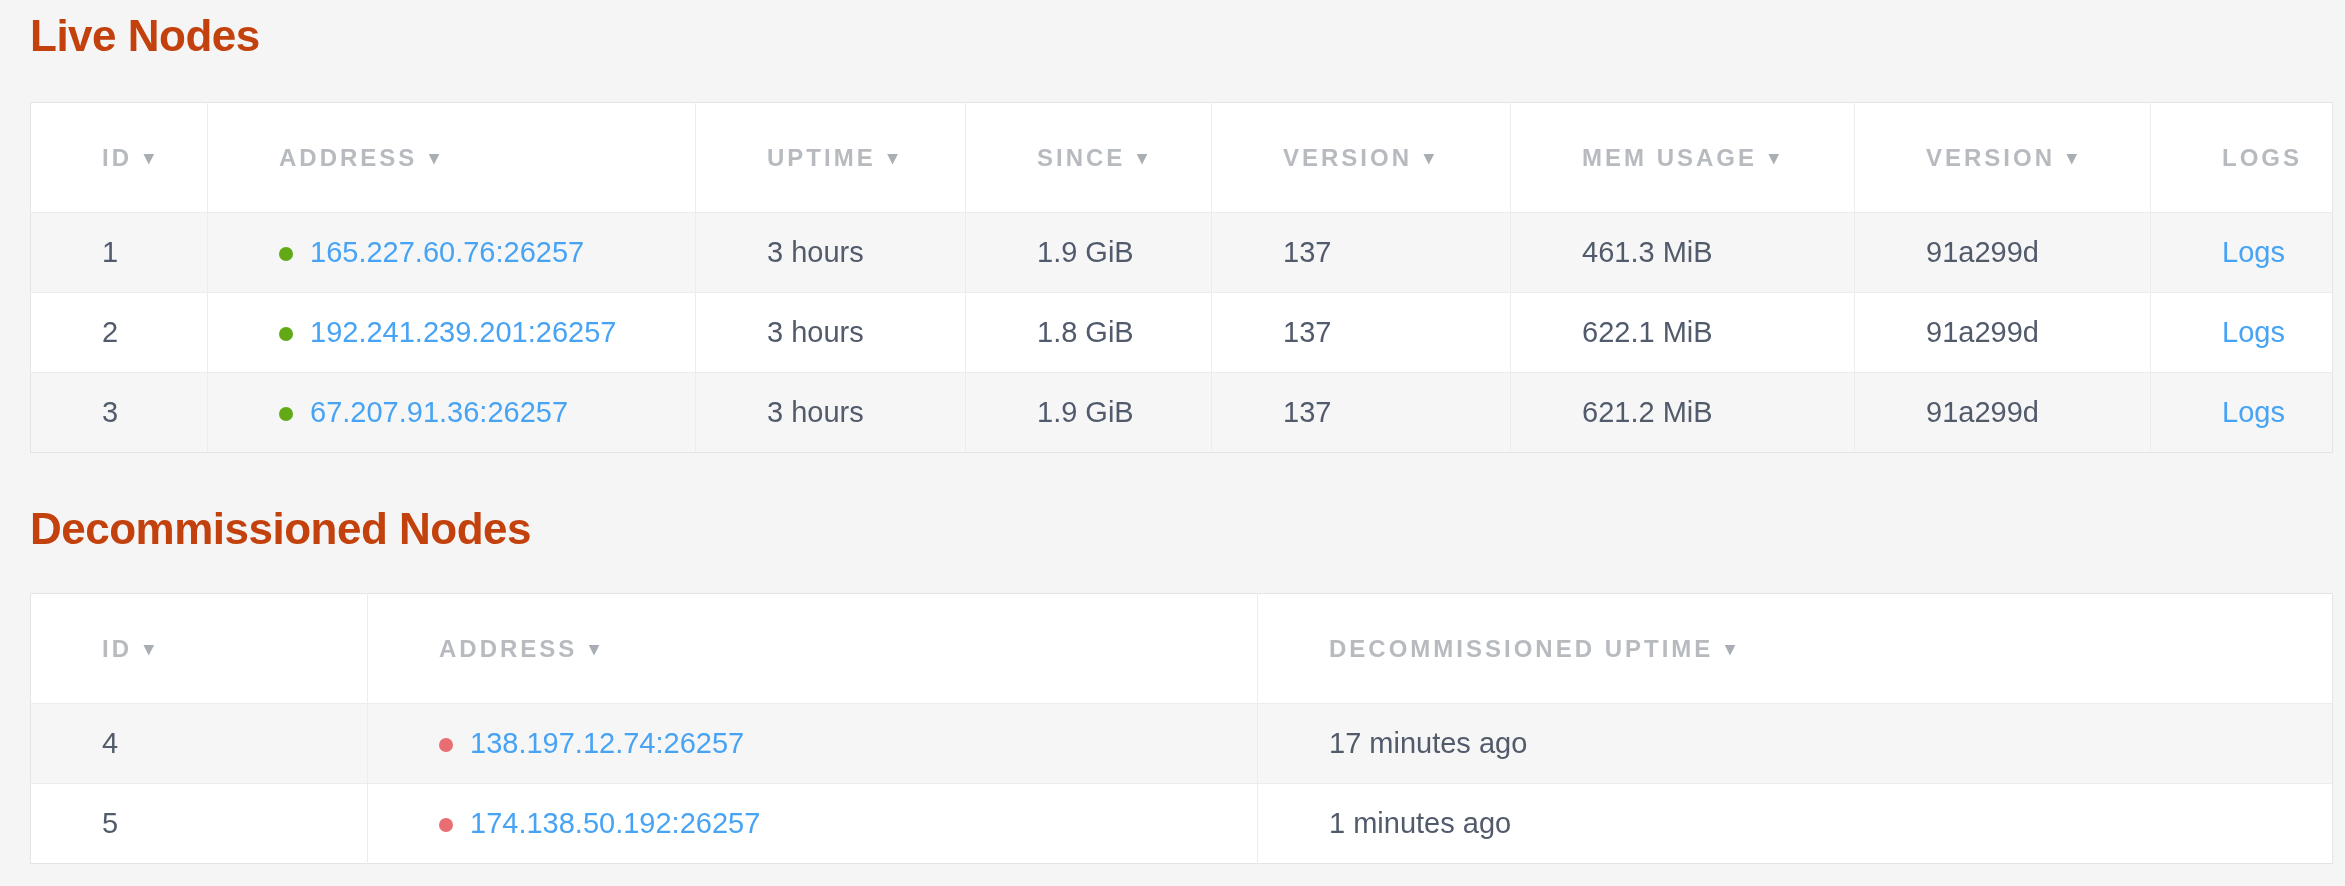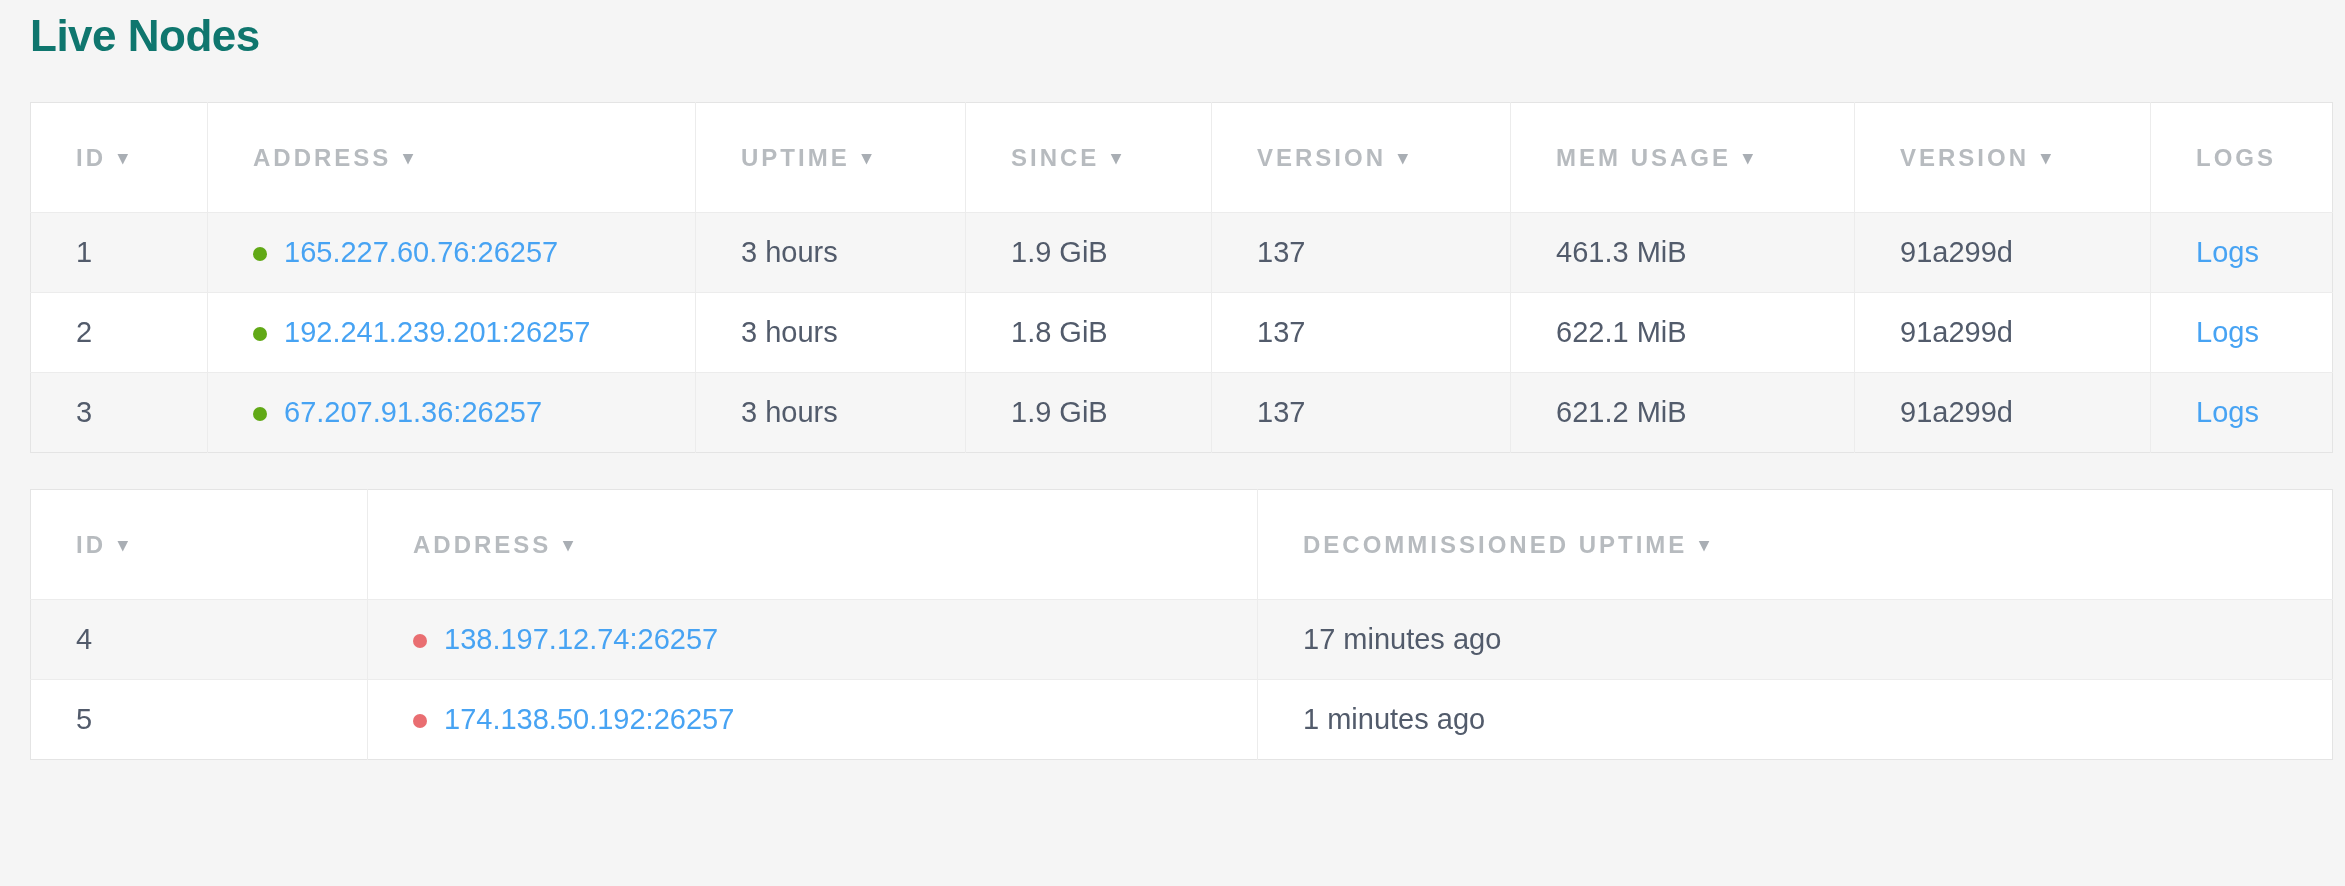--- a/index.html
+++ b/index.html
@@ -15,39 +15,39 @@
   }
   .page {
     padding: 8px 0 0 30px;
     box-sizing: border-box;
   }
   .section-title {
     margin: 0;
     font-size: 44px;
     line-height: 56px;
     font-weight: 700;
-    color: #0f766e;
+    color: #c2410c;
     letter-spacing: -0.5px;
   }
   .section-title.second {
     margin-top: 48px;
   }
   table.nodes {
     border-collapse: collapse;
     table-layout: fixed;
     width: 2302px;
     background: #ffffff;
     border: 1px solid var(--border, #e4e4e4);
   }
   table.live { margin-top: 38px; }
   table.decommissioned { margin-top: 36px; }
   th, td {
     box-sizing: border-box;
     text-align: left;
-    padding: 0 10px 0 45px;
+    padding: 0 10px 0 71px;
     border-left: 1px solid var(--border_light, #ececec);
     overflow: hidden;
     white-space: nowrap;
   }
   th:first-child, td:first-child { border-left: none; }
   th {
     height: 110px;
     font-size: 24px;
     font-weight: 700;
     letter-spacing: 3px;
@@ -142,20 +142,21 @@
         <td>3 hours</td>
         <td>1.9 GiB</td>
         <td>137</td>
         <td>621.2 MiB</td>
         <td>91a299d</td>
         <td><a class="logs-link">Logs</a></td>
       </tr>
     </tbody>
   </table>
 
+  <h2 class="section-title second">Decommissioned Nodes</h2>
 
   <table class="nodes decommissioned">
     <colgroup>
       <col style="width:337px">
         <col style="width:890px">
         <col style="width:1075px">
     </colgroup>
     <thead>
       <tr>
         <th><span>ID</span><span class="sort-arrow">▾</span></th>

